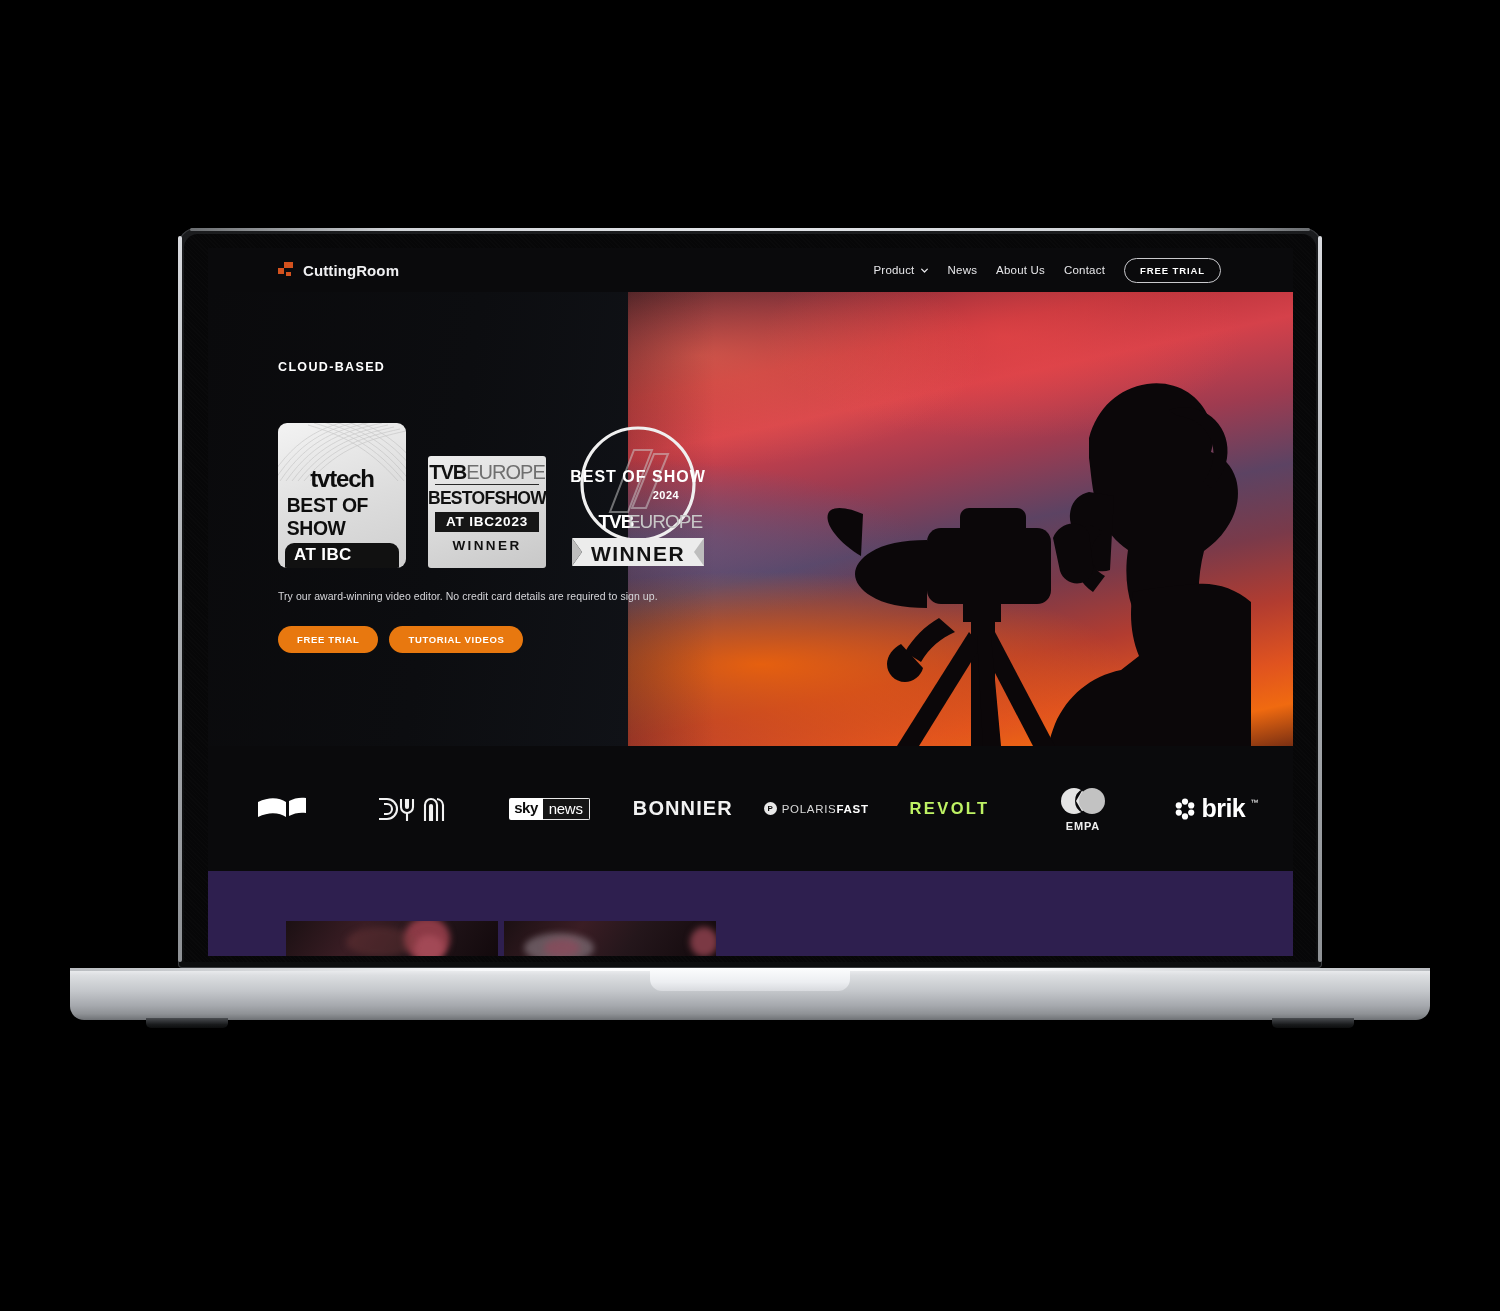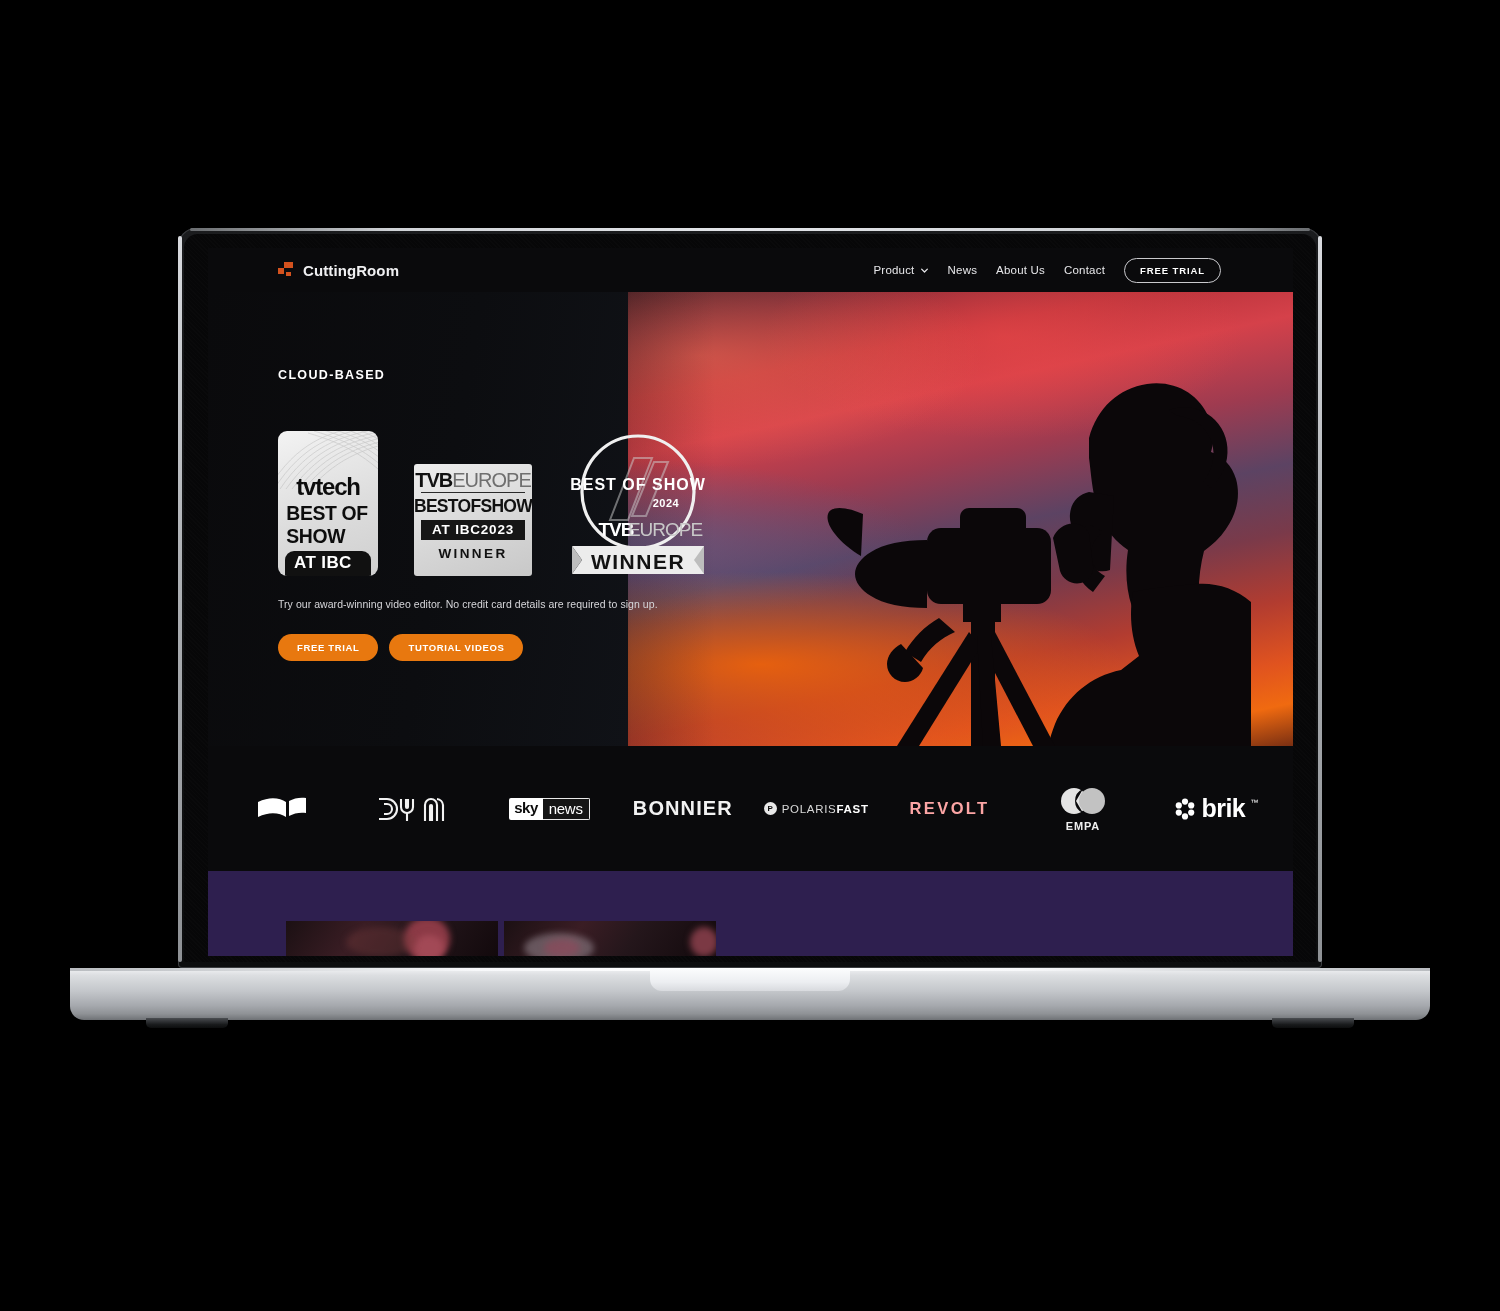--- a/index.html
+++ b/index.html
@@ -143,37 +143,37 @@
     content:""; position:absolute; inset:0;
     background: linear-gradient(90deg, rgba(8,8,10,.97) 0%, rgba(8,8,10,.72) 5%, rgba(8,8,10,.18) 13%, rgba(8,8,10,0) 24%);
   }
   .hero-dark {
     position: absolute; left: 0; top: 0; width: 420px; height: 454px;
     background: linear-gradient(100deg,#0a0a0c 0%,#0c0d10 55%,#101217 100%);
     z-index: 2;
   }
   .silhouette { position: absolute; right: 0; top: 0; width: 760px; height: 454px; z-index: 1; }
 
-  .hero-copy { position: absolute; left: 70px; top: 76px; z-index: 4; width: 430px; }
+  .hero-copy { position: absolute; left: 70px; top: 68px; z-index: 4; width: 430px; }
   .eyebrow {
     color: #ffffff; font-size: 12.5px; font-weight: 700;
     letter-spacing: 1.35px;
   }
   .headline {
     color: #ffffff; font-size: 45px; font-weight: 400;
     letter-spacing: 2.2px; line-height: 1.06; margin-top: 16px;
     white-space: nowrap;
   }
   .subhead {
     color: #dcdce0; font-size: 19.5px; font-weight: 300;
     letter-spacing: 1.25px; margin-top: 7px; white-space: nowrap;
   }
 
   
-  .badges { display: flex; align-items: flex-end; gap: 36px; margin-top: 46px; }
+  .badges { display: flex; align-items: flex-end; gap: 22px; margin-top: 46px; }
 
   .badge-tvtech {
     width: 144px; height: 145px; border-radius: 9px;
     background: linear-gradient(160deg,#f3f3f3,#dddddd 55%,#cfcfcf);
     padding: 6px 7px 7px; display: flex; flex-direction: column; align-items: center;
     position: relative; overflow: hidden;
   }
   .swirl { position: absolute; left: 0; top: 0; width: 144px; height: 60px; opacity: .55; }
   .tvt-logo {
     color: #0d0d0d; font-size: 24px; font-weight: 700; letter-spacing: -1.2px;
@@ -232,21 +232,21 @@
   .logos-inner {
     width: 100%; display: flex; align-items: center;
     justify-content: space-between; padding: 0 10px 0 8px;
   }
   .logo-cell { flex: 1; display: flex; align-items: center; justify-content: center; }
 
   .l-sky { display: flex; align-items: stretch; height: 22px; border-radius: 2px; overflow: hidden; justify-content: space-between; }
   .l-sky-a { background: #fff; color: #0b0b0b; font-size: 15px; font-weight: 800; padding: 1px 5px 2px; letter-spacing: -.5px; }
   .l-sky-b { background: #151515; color: #fff; font-size: 15px; font-weight: 500; padding: 1px 6px 2px; letter-spacing: -.3px; border: 1px solid #e9e9e9; border-left: none; }
   .l-bonnier { color: #f2f2f2; font-size: 20px; font-weight: 800; letter-spacing: 1.1px; }
-  .l-revolt { color: #fca5a5; font-size: 16.5px; font-weight: 800; letter-spacing: 2.4px; }
+  .l-revolt { color: #bef264; font-size: 16.5px; font-weight: 800; letter-spacing: 2.4px; }
   .l-polaris { display: flex; align-items: center; gap: 5px; }
   .l-pol-dot { width: 13px; height: 13px; border-radius: 50%; background: #e8e8e8; color: #0b0b0b; font-size: 8px; font-weight: 700; display: flex; align-items: center; justify-content: center; }
   .l-pol-t { font-size: 11.5px; letter-spacing: .7px; }
   .l-pol-t .light { color: #d9d9d9; font-weight: 500; }
   .l-pol-t .bold { color: #fff; font-weight: 800; }
   .l-empa { display: flex; flex-direction: column; align-items: center; gap: 4px; }
   .l-empa-t { color: #efefef; font-size: 11px; font-weight: 700; letter-spacing: .9px; }
   .l-brik { display: flex; align-items: center; gap: 5px; }
   .l-brik-t { color: #fff; font-size: 25px; font-weight: 700; letter-spacing: -.5px; }
   .l-brik-tm { color: #fff; font-size: 8px; align-self: flex-start; margin-top: 4px; }

